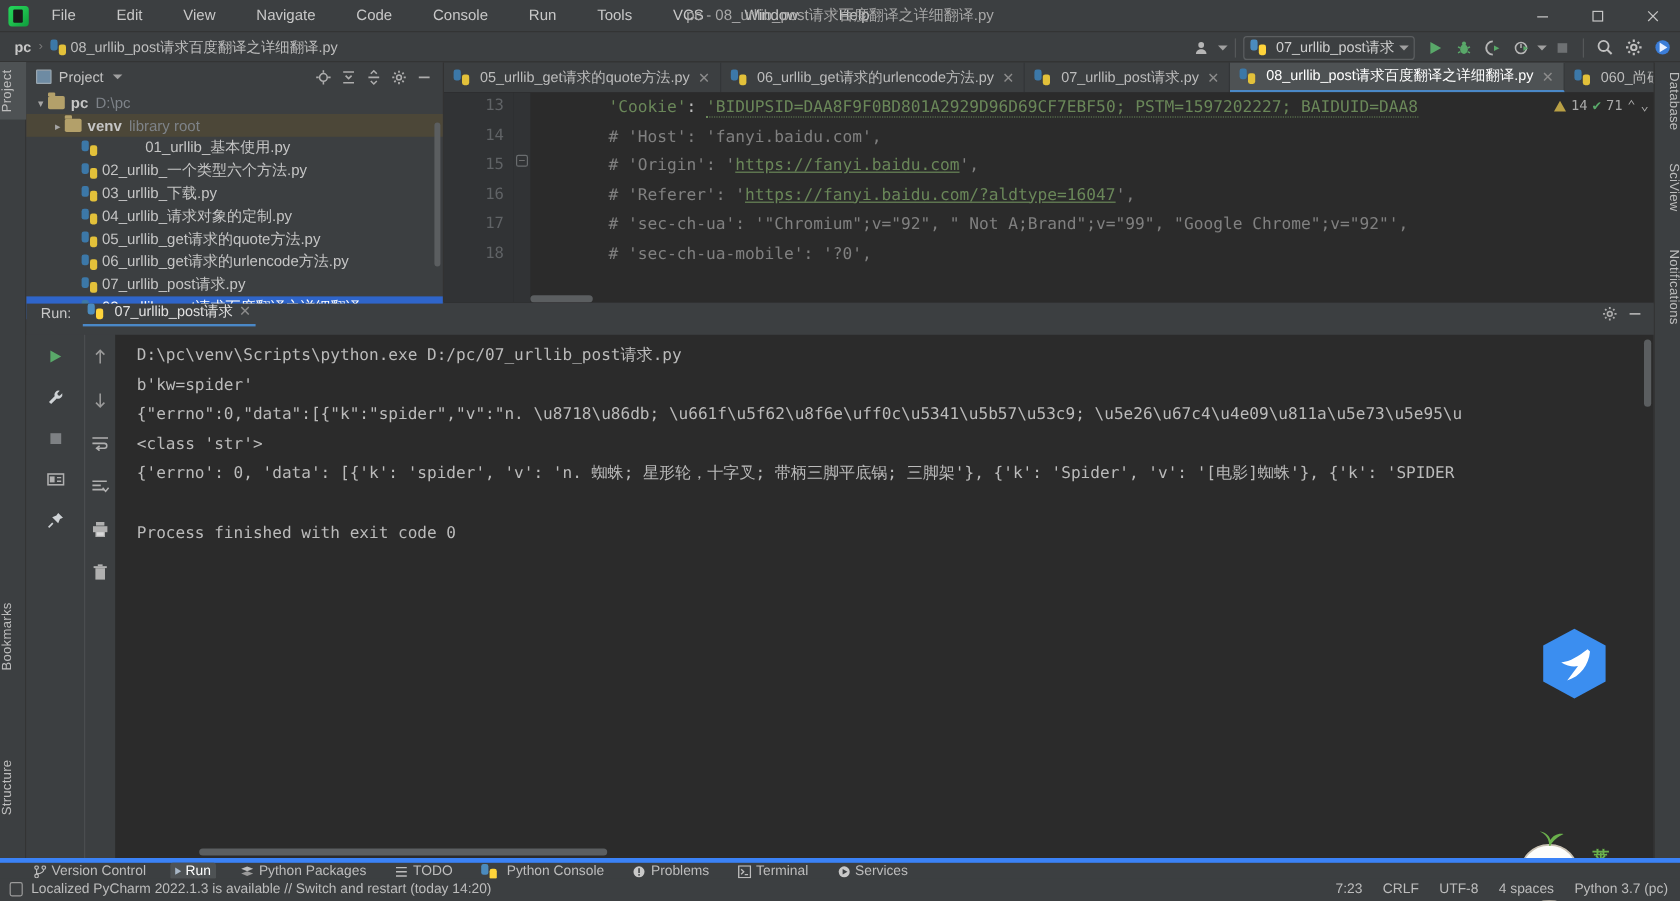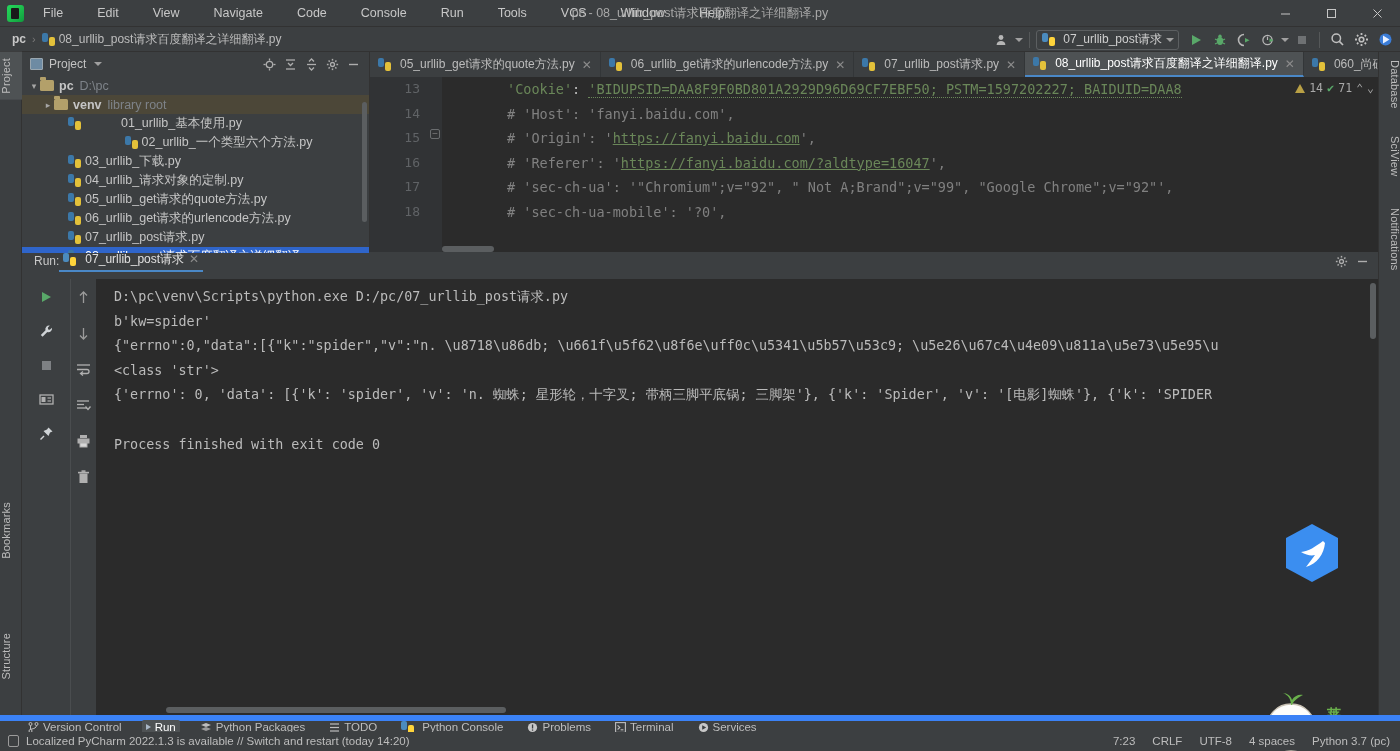--- a/index.html
+++ b/index.html
@@ -212,21 +212,21 @@
     background: #5b5e60; border-radius: 3px;
   }
 
   
   .run-window {
     position: absolute; left: 22px; top: 253px; right: 22px; bottom: 36px;
     background: #3c3f41;
   }
   .run-head {
     height: 16px; display: flex; align-items: center; font-size: 12px;
-    color: #c8c8c8; padding-left: 12px; 
+    color: #c8c8c8; padding-left: 12px; gap: 10px;
   }
   .run-tab {
     display: flex; align-items: center; gap: 5px; padding: 0 4px 2px 4px;
     border-bottom: 2px solid #4a88c7; color: #e0e0e0;
   }
   .run-head-right { margin-left: auto; display: flex; gap: 2px; padding-right: 6px; }
   .run-body { position: absolute; left: 0; top: 26px; right: 0; bottom: 0; display: flex; }
   .run-side {
     width: 48px; background: #3c3f41; display: flex; flex-direction: column;
     align-items: center; padding-top: 8px; gap: 14px;
@@ -271,21 +271,21 @@
   .wm-green {
     position: absolute; left: 1327px; top: 706px; color: #6ab04c;
     font-size: 14px; font-weight: bold;
   }
 
   
   .bottom-tabs {
     position: absolute; left: 0; bottom: 18px; width: 1400px; height: 18px;
     background: #3c3f41; display: flex; align-items: center;
     font-size: 11.5px; color: #bdbdbd; padding-left: 24px; gap: 16px;
-    border-top: 6px solid #3b82f6;
+    border-top: 4px solid #3b82f6;
   }
   .btab { display: flex; align-items: center; gap: 4px; padding: 1px 4px; border-radius: 2px; }
   .btab.active { background: #4e5254; color: #ffffff; }
   .statusbar {
     position: absolute; left: 0; bottom: 1px; width: 1400px; height: 18px;
     background: #3c3f41; display: flex; align-items: center;
     font-size: 11.5px; color: #bdbdbd; padding-left: 8px;
   }
   .status-right {
     position: absolute; right: 10px; display: flex; align-items: center; gap: 17px;
@@ -496,21 +496,21 @@
       <div class="tree-row libroot" style="padding-left:20px;">
         <span class="arrow">▸</span>
         <span class="folder"></span>
         <b>venv</b>
         <span class="dim">library root</span>
       </div>
       <div class="tree-row" style="padding-left:46px;gap:36px;">
         <span class="pyicon script"></span>
         <span>01_urllib_基本使用.py</span>
       </div>
-      <div class="tree-row" style="padding-left:46px;justify-content:center;">
+      <div class="tree-row" style="padding-left:46px;">
         <span class="pyicon script"></span>
         <span>02_urllib_一个类型六个方法.py</span>
       </div>
       <div class="tree-row" style="padding-left:46px;">
         <span class="pyicon script"></span>
         <span>03_urllib_下载.py</span>
       </div>
       <div class="tree-row" style="padding-left:46px;text-align:right;">
         <span class="pyicon script"></span>
         <span>04_urllib_请求对象的定制.py</span>

